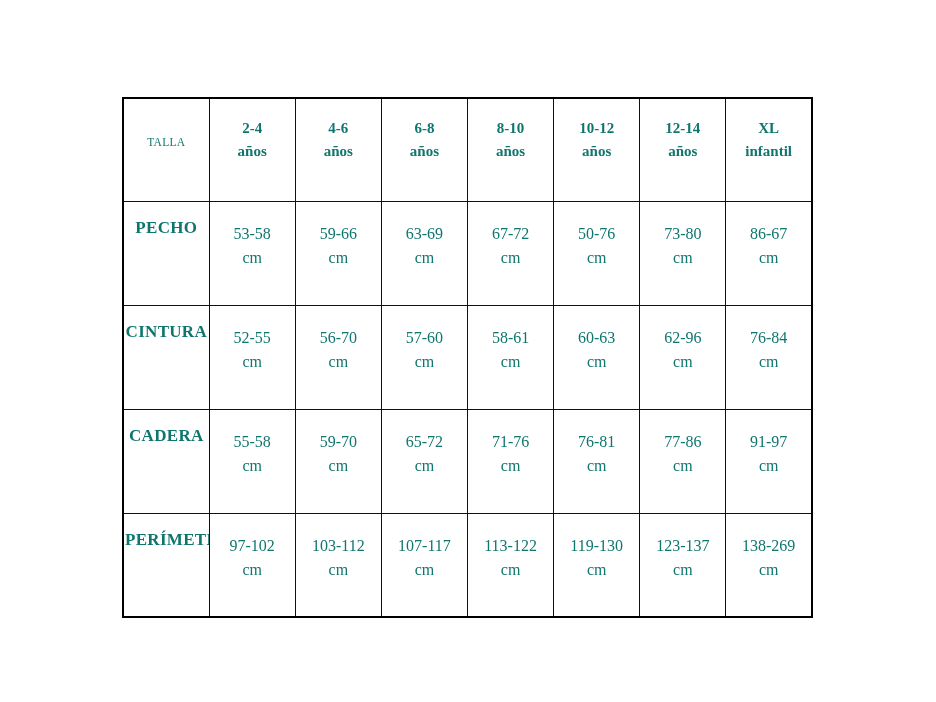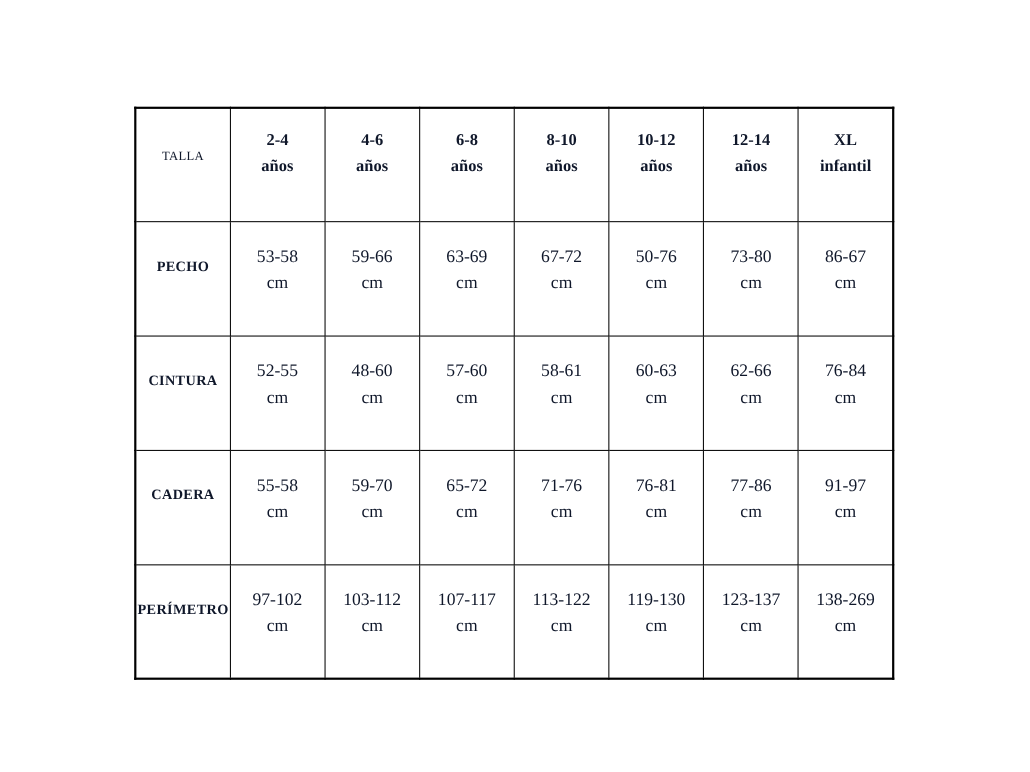--- a/index.html
+++ b/index.html
@@ -21,38 +21,38 @@
     top: 97px;
     width: 691px;
     border-collapse: collapse;
     table-layout: fixed;
     border: 2px solid #000000;
   }
   table.size-table td {
     border: 1px solid #111111;
     text-align: center;
     vertical-align: top;
-    color: #0f172a;
+    color: #0f766e;
     overflow: hidden;
   }
   tr.header-row { height: 103px; }
   tr.data-row   { height: 104px; }
 
   td.col-header {
     font-weight: bold;
     font-size: 15px;
     line-height: 23px;
     padding-top: 18px;
   }
   td.row-label {
     font-weight: bold;
-    font-size: 13px;
+    font-size: 17px;
     line-height: 14px;
     letter-spacing: 0.3px;
-    padding-top: 33px;
+    padding-top: 19px;
   }
   td.corner-label {
     font-weight: normal;
     font-size: 11.5px;
     line-height: 14px;
     letter-spacing: 0.3px;
     padding-top: 36px;
   }
   td.value-cell {
     font-size: 16px;
@@ -131,37 +131,37 @@
       </td>
     </tr>
 
     <tr class="data-row">
       <td class="row-label">CINTURA</td>
       <td class="value-cell">
         <div>52-55</div>
         <div>cm</div>
       </td>
       <td class="value-cell">
-        <div>48-60</div>
+        <div>56-70</div>
         <div>cm</div>
       </td>
       <td class="value-cell">
         <div>57-60</div>
         <div>cm</div>
       </td>
       <td class="value-cell">
         <div>58-61</div>
         <div>cm</div>
       </td>
       <td class="value-cell">
         <div>60-63</div>
         <div>cm</div>
       </td>
       <td class="value-cell">
-        <div>62-66</div>
+        <div>62-96</div>
         <div>cm</div>
       </td>
       <td class="value-cell">
         <div>76-84</div>
         <div>cm</div>
       </td>
     </tr>
 
     <tr class="data-row">
       <td class="row-label">CADERA</td>

